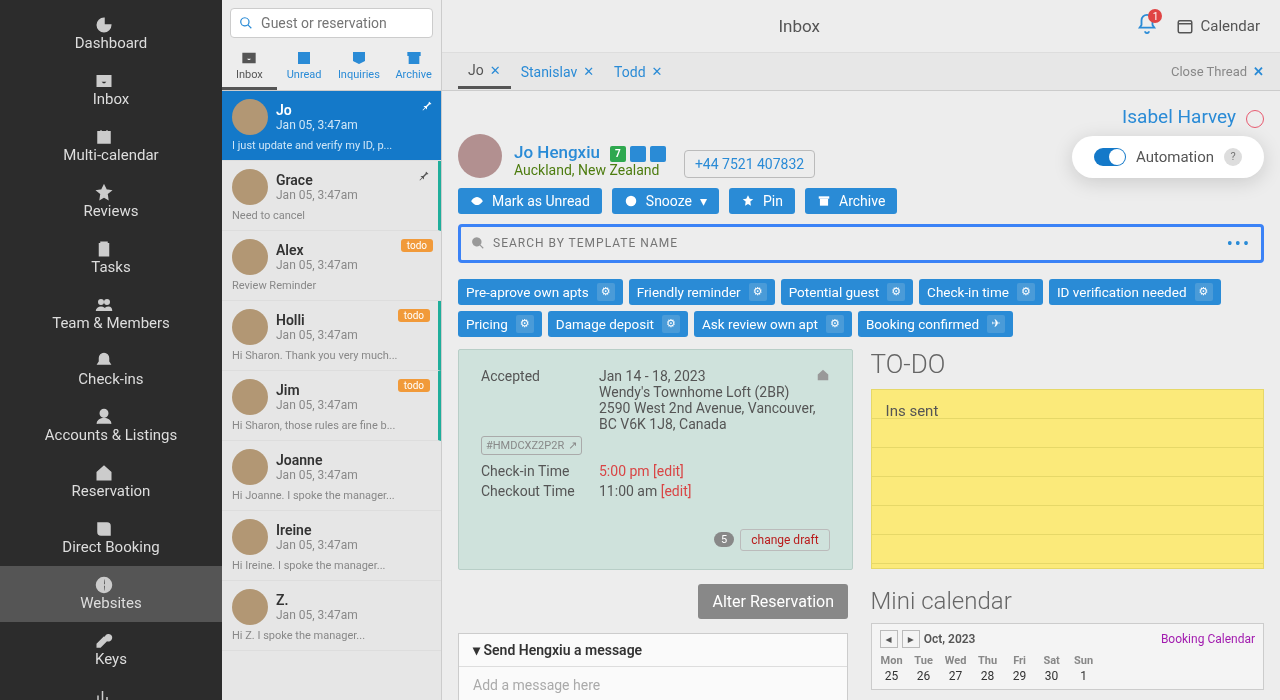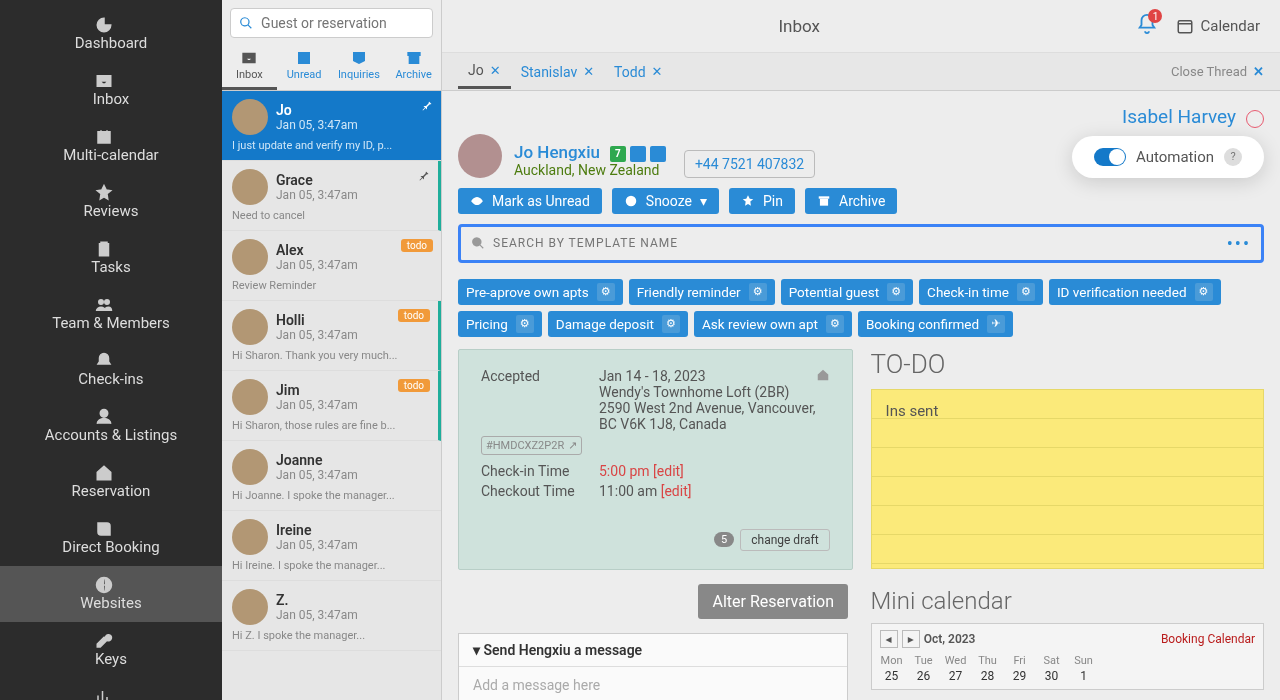--- a/index.html
+++ b/index.html
@@ -81,32 +81,32 @@
   .chip .gear { width: 18px; height: 18px; background: #4a9bd8; border-radius: 2px; display: flex; align-items: center; justify-content: center; }
   
   .content { display: flex; gap: 18px; padding: 0 16px; overflow-y: auto; }
   .res-card { background: #cfe2dc; border: 1px solid #b8cec7; border-radius: 2px; padding: 18px 22px; flex: 0 0 390px; font-size: 14px; color: #555; }
   .res-card .row { display: flex; align-items: flex-start; margin-bottom: 4px; }
   .res-card .lab { width: 118px; color: #555; }
   .code { border: 1px solid #aaa; color: #888; font-size: 11px; padding: 2px 4px; border-radius: 3px; display: inline-flex; align-items: center; gap: 4px; }
   .red { color: #d94545; }
   .alter { background: #888; color: #fff; border-radius: 3px; padding: 8px 14px; margin-top: 14px; float: right; }
   .change-draft-wrap { display: flex; justify-content: flex-end; align-items: center; gap: 6px; margin-top: 30px; }
-  .change-draft { border: 1px solid #bbb; padding: 3px 10px; font-size: 12px; color: #404040; border-radius: 3px; }
+  .change-draft { border: 1px solid #bbb; padding: 3px 10px; font-size: 12px; color: #b91c1c; border-radius: 3px; }
   .count-pill { background: #888; color: #fff; font-size: 11px; padding: 1px 7px; border-radius: 10px; }
   .right-col { flex: 1; }
   .todo-h { font-size: 26px; font-weight: 300; color: #666; margin-bottom: 10px; }
   .sticky { background: #fbea7a; border: 1px solid #e6d868; padding: 12px 14px; height: 180px; font-size: 15px; color: #555; background-image: repeating-linear-gradient(to bottom, transparent 0, transparent 28px, #e6d868 28px, #e6d868 29px); }
   .mini-h { font-size: 24px; font-weight: 300; color: #666; margin: 18px 0 8px; }
   .mini-cal { border: 1px solid #ccc; background: #f4f4f4; padding: 6px 8px; font-size: 12px; }
   .mini-cal-top { display: flex; align-items: center; gap: 4px; }
   .mini-cal-top .arrbox { border: 1px solid #bbb; padding: 1px 5px; cursor: pointer; }
-  .book-cal-link { margin-left: auto; color: #b91c1c; font-size: 12px; }
+  .book-cal-link { margin-left: auto; color: #a21caf; font-size: 12px; }
   .dow { display: flex; gap: 8px; margin-top: 6px; color: #888; font-size: 11px; }
-  .dow span { width: 24px; text-align: center; }
+  .dow span { width: 24px; text-align: center; font-weight: bold; }
   .days { display: flex; gap: 8px; margin-top: 2px; }
   .days span { width: 24px; text-align: center; color: #333; position: relative; }
   .msg-box { border: 1px solid #ccc; background: #fafafa; margin: 14px 0 0; }
   .msg-head { padding: 8px 14px; font-weight: 600; font-size: 14px; color: #333; border-bottom: 1px solid #ddd; }
   .msg-body { padding: 10px 14px; color: #aaa; font-size: 14px; }
   .inline-ico { display: inline-flex; vertical-align: middle; gap: 4px; margin-left: 6px; }
   .inline-ico span { width: 16px; height: 16px; background: #2fa84f; border-radius: 2px; }
   .inline-ico span.id { background: #2a8bd6; }
   .airbnb { width: 18px; height: 18px; border: 1.6px solid #e85a70; border-radius: 50%; display: inline-block; vertical-align: middle; margin-left: 6px; position: relative; }
 </style>

